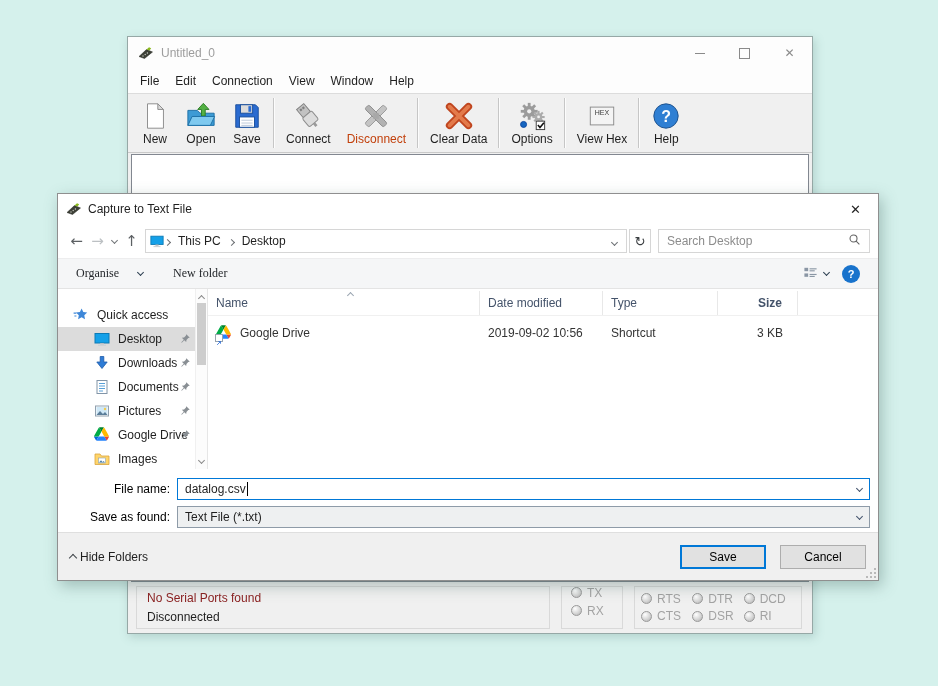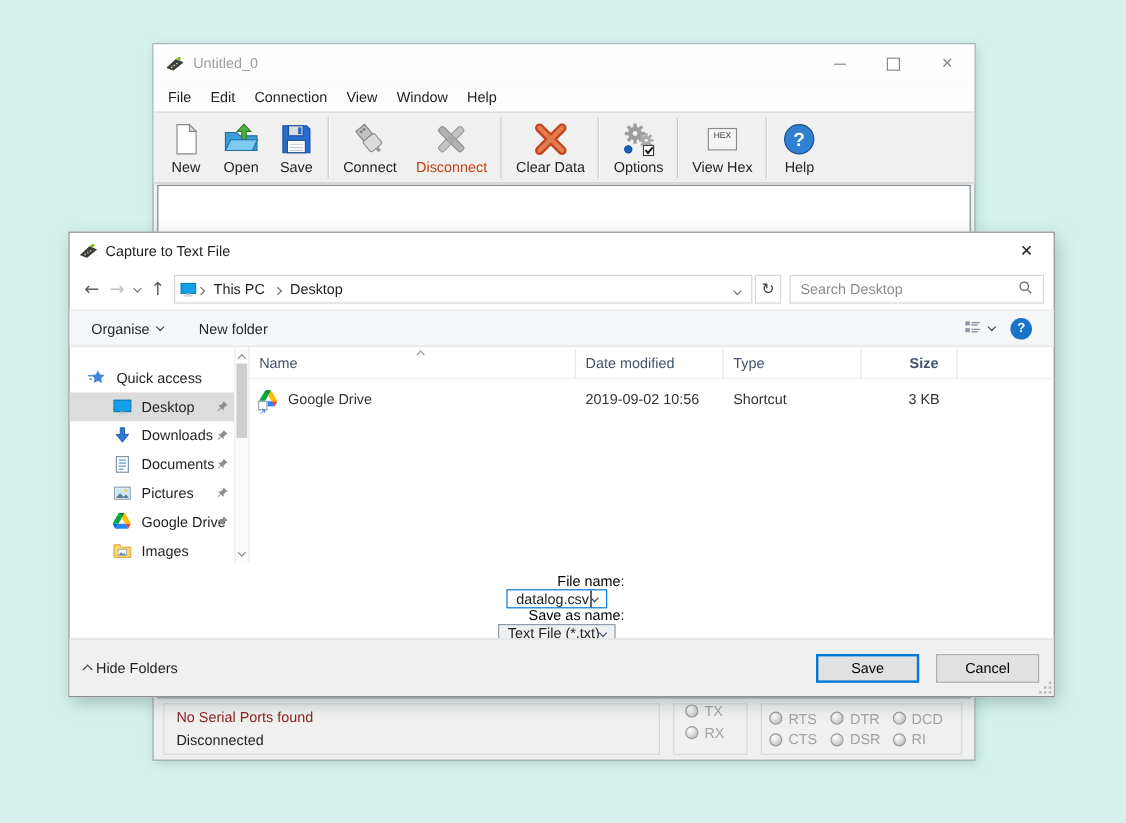--- a/index.html
+++ b/index.html
@@ -65,21 +65,21 @@
   .crumb{padding:0 7px;line-height:22px;}
   .crumb-sep{color:#6b6f73;margin:0 1px;}
   .addr-chv{margin:0 9px 0 auto;color:#6b6f73;}
   .refresh-btn{width:22px;height:24px;border:1px solid #d6d6d6;box-sizing:border-box;margin-left:2px;
     display:flex;align-items:center;justify-content:center;color:#3b3f42;font-size:13px;}
   .searchbox{width:212px;height:24px;border:1px solid #d6d6d6;box-sizing:border-box;margin-left:7px;
     display:flex;align-items:center;padding:0 8px;color:#8c8c8c;}
   .searchbox .ph{flex:1;}
   .dlg-cmdbar{height:31px;background:#f5f6f7;border-top:1px solid #ededee;border-bottom:1px solid #e4e4e4;
     display:flex;align-items:center;padding:0 18px;box-sizing:border-box;color:#24272b;}
-  .cmd-item{display:flex;align-items:center;gap:6px;}
+  .cmd-item{display:flex;align-items:center;gap:19px;font-family:Liberation Serif, serif;}
   .cmd-item .chv{color:#2c3e50;}
   .cmd-newfolder{margin-left:30px;}
   .cmd-right{margin-left:auto;display:flex;align-items:center;gap:13px;}
   .viewmode{display:flex;align-items:center;gap:6px;color:#2c3e50;}
   .help-circle{width:18px;height:18px;border-radius:50%;background:#1873cc;color:#fff;font-weight:bold;
     display:flex;align-items:center;justify-content:center;font-size:11px;}
 
   .dlg-browser{height:180px;display:flex;}
   .sidebar{width:149px;position:relative;box-sizing:border-box;}
   .sb-list{margin-right:12px;padding-top:14px;}
@@ -100,21 +100,21 @@
   .fl-col{box-sizing:border-box;padding-left:8px;border-right:1px solid #e8e8e8;height:100%;display:flex;align-items:center;}
   .c-name{width:272px;}.c-date{width:123px;}.c-type{width:115px;}.c-size{width:80px;justify-content:flex-end;padding-right:15px;font-weight:bold;}
   .fl-row{display:flex;align-items:center;height:24px;margin-top:5px;color:#333;}
   .fl-cell{box-sizing:border-box;padding-left:8px;}
   .row-name{width:272px;display:flex;align-items:center;gap:8px;}
   .row-date{width:123px;}.row-type{width:115px;}
   .row-size{width:80px;text-align:right;padding-right:15px;}
   .file-icon{width:16px;height:16px;position:relative;flex:none;}
   .shortcut-badge{position:absolute;left:-1px;bottom:-1px;width:8px;height:8px;background:#fff;border:1px solid #98a4ae;box-sizing:border-box;}
 
-  .field-row{display:flex;align-items:center;margin-top:8px;height:24px;flex-direction:column;}
+  .field-row{display:flex;align-items:center;margin-top:8px;height:24px;}
   .field-row.second{margin-top:5px;height:22px;}
   .field-label{width:112px;text-align:right;padding-right:7px;color:#000;flex:none;}
   .fn-input{flex:1;margin-right:8px;height:22px;border:1px solid #0078d7;box-sizing:border-box;
     display:flex;align-items:center;padding:0 7px;background:#fff;}
   .fn-input .chv,.combo .chv{margin-left:auto;color:#42526b;}
   .caret{width:1px;height:14px;background:#000;margin-left:1px;animation:blink 1s steps(1) infinite;}
   @keyframes blink{50%{opacity:0;}}
   .combo{flex:1;margin-right:8px;height:22px;border:1px solid #8e9ba8;box-sizing:border-box;
     display:flex;align-items:center;padding:0 7px;background:#eef0f1;}
 
@@ -549,21 +549,21 @@
 
   <div class="field-row">
     <span class="field-label">File name:</span>
     <div class="fn-input">
       <span>datalog.csv</span>
       <span class="caret"></span>
       <i class="chv down sm"></i>
     </div>
   </div>
   <div class="field-row second">
-    <span class="field-label">Save as name:</span>
+    <span class="field-label">Save as found:</span>
     <div class="combo">
       <span>Text File (*.txt)</span>
       <i class="chv down sm"></i>
     </div>
   </div>
 
   <div class="dlg-bottombar">
     <span class="hide-folders">
       <i class="chv up"></i>
       <span class="lbl">Hide Folders</span>

